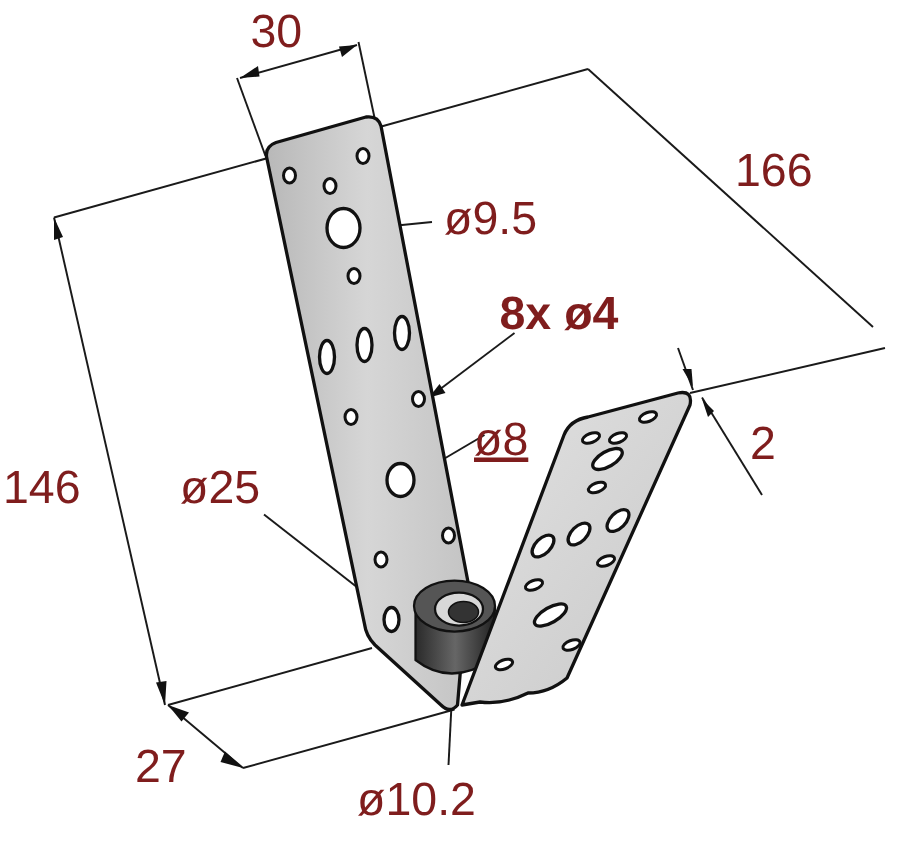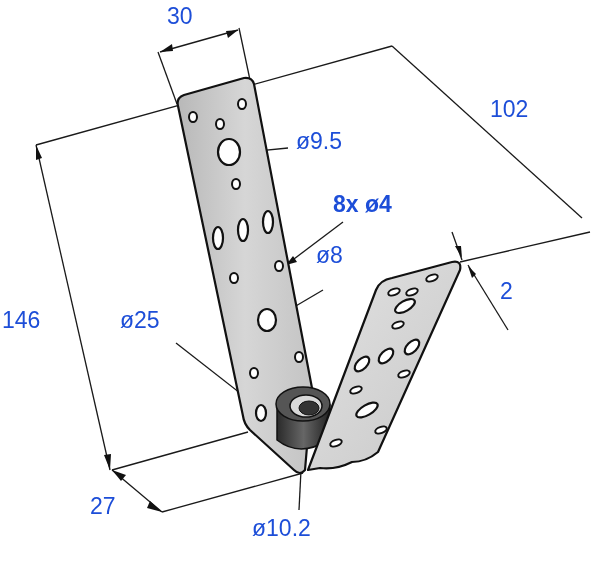--- a/index.html
+++ b/index.html
@@ -1,18 +1,18 @@
 <!DOCTYPE html>
 <html><head>
   <meta charset="utf-8">
   <style>
     html, body { margin: 0; padding: 0; background: #ffffff; }
     body { width: 600px; height: 563px; position: relative; overflow: hidden; font-family: "Liberation Sans", sans-serif; }
     svg { position: absolute; left: 0; top: 0; }
-    .lbl { position: absolute; font-family: "Liberation Sans", sans-serif; font-size: 23px; color: #1d4ed8; line-height: 1; white-space: nowrap; }
+    .lbl { position: absolute; font-family: "Liberation Sans", sans-serif; font-size: 31px; color: #7f1d1d; line-height: 1; white-space: nowrap; }
     .dim-line { stroke: #1a1a1a; stroke-width: 1.3; fill: none; }
     .plate { fill: url(#plateGrad); stroke: #111; stroke-width: 2.2; stroke-linejoin: round; }
     .plate2 { fill: url(#plateGrad2); stroke: #111; stroke-width: 2.2; stroke-linejoin: round; }
     .hole { fill: #ffffff; stroke: #111; stroke-width: 2.2; }
     .hole-sm { fill: #ffffff; stroke: #111; stroke-width: 2; }
   </style>
 </head>
 <body>
 
 <svg width="600" height="563" viewBox="0 0 600 563">
@@ -111,21 +111,21 @@
     <ellipse class="hole" cx="362" cy="364" rx="9" ry="5" transform="rotate(-45 362 364)"></ellipse>
     <ellipse class="hole-sm" cx="404" cy="374" rx="6" ry="3" transform="rotate(-20 404 374)"></ellipse>
     <ellipse class="hole-sm" cx="356" cy="390" rx="6" ry="3" transform="rotate(-20 356 390)"></ellipse>
     <ellipse class="hole" cx="367" cy="410" rx="12" ry="5" transform="rotate(-30 367 410)"></ellipse>
     <ellipse class="hole-sm" cx="381" cy="430" rx="6" ry="3" transform="rotate(-20 381 430)"></ellipse>
     <ellipse class="hole-sm" cx="336" cy="443" rx="6" ry="3" transform="rotate(-20 336 443)"></ellipse>
   </g>
 </svg>
 
 <div class="lbl" style="left:167px;top:5px;">30</div>
-<div class="lbl" style="left:490px;top:98px;">102</div>
+<div class="lbl" style="left:490px;top:98px;">166</div>
 <div class="lbl" style="left:2px;top:309px;">146</div>
 <div class="lbl" style="left:90px;top:495px;">27</div>
 <div class="lbl" style="left:500px;top:280px;">2</div>
 <div class="lbl" style="left:296px;top:130px;text-align:center;">ø9.5</div>
 <div class="lbl" style="left:333px;top:193px;font-weight:bold;">8x ø4</div>
-<div class="lbl" style="left:316px;top:244px;">ø8</div>
+<div class="lbl" style="left:316px;top:277px;text-decoration:underline;">ø8</div>
 <div class="lbl" style="left:120px;top:309px;text-align:center;">ø25</div>
-<div class="lbl" style="left:252px;top:517px;">ø10.2</div>
+<div class="lbl" style="left:238px;top:517px;">ø10.2</div>
 
 </body></html>

